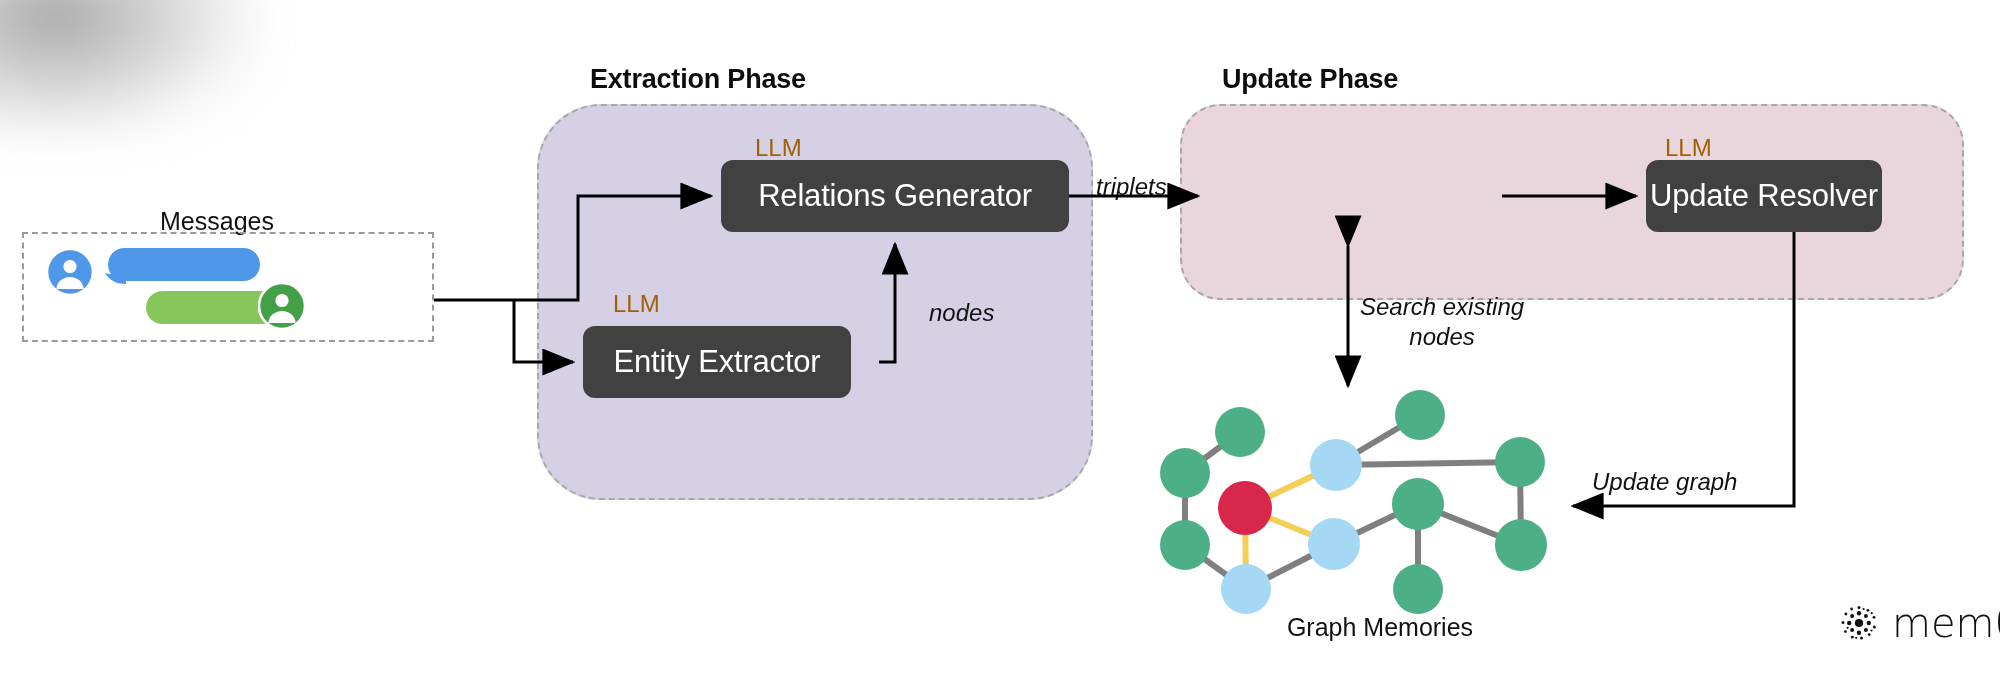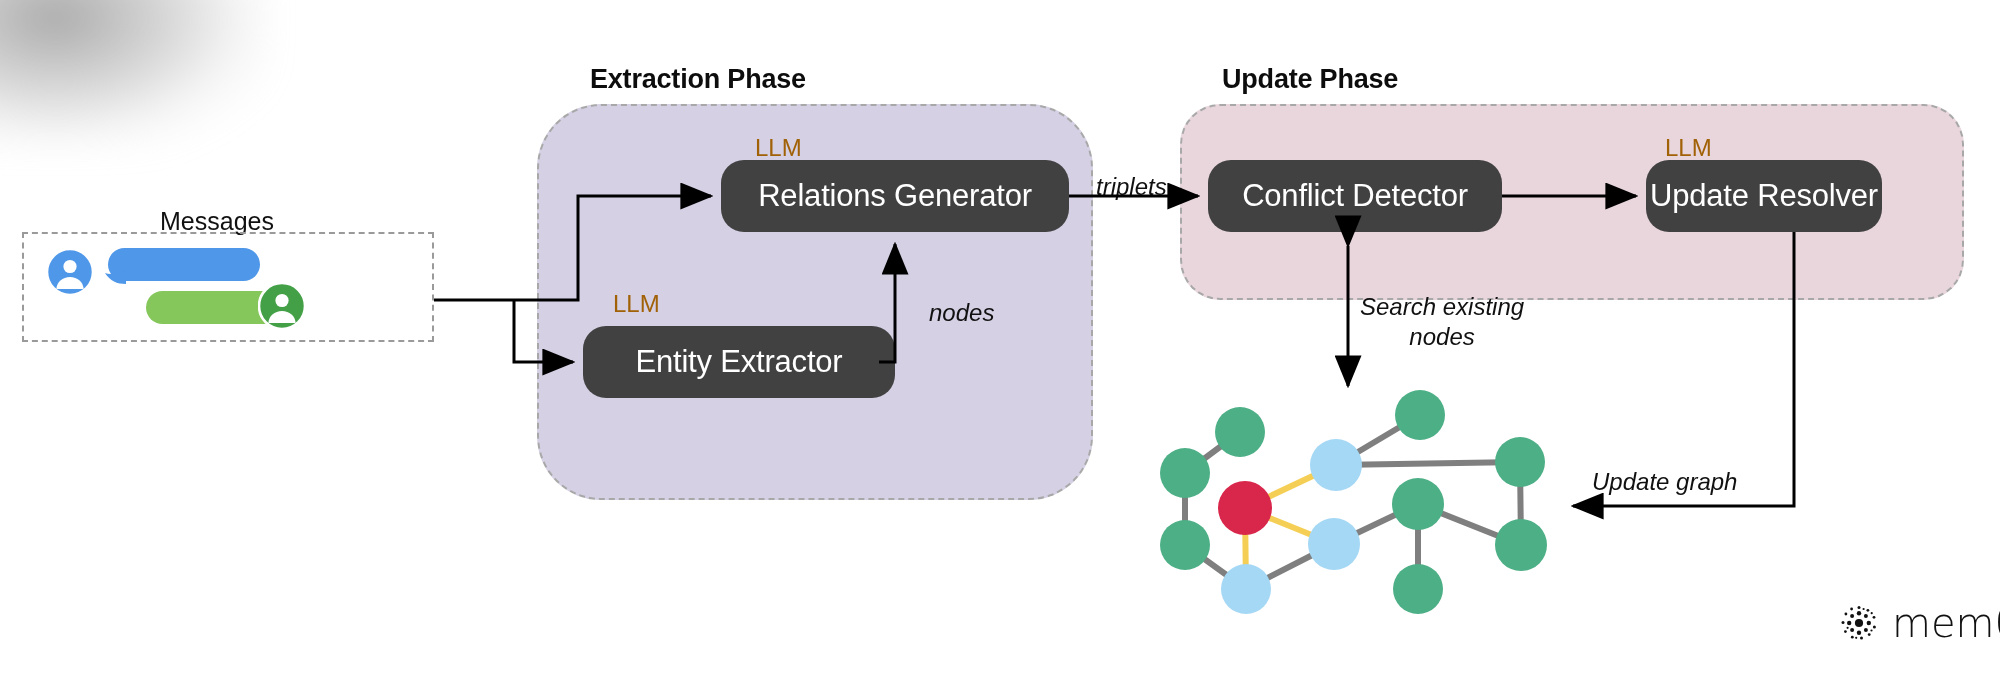--- a/index.html
+++ b/index.html
@@ -47,21 +47,21 @@
   }
   #update-box {
     left: 1180px; top: 104px;
     width: 784px; height: 196px;
     background: #e9d6dd;
     border-radius: 40px;
   }
   .node-box {
     position: absolute;
     background: #414141;
-    border-radius: 23px;
+    border-radius: 12px;
     color: #ffffff;
     display: flex;
     align-items: center;
     justify-content: center;
     font-size: 31px;
     letter-spacing: -0.2px;
     white-space: nowrap;
   }
   .llm-label {
     position: absolute;
@@ -175,23 +175,22 @@
 
   <div class="phase-title" style="left:1222px; top:56px;">Update Phase</div>
   <div class="phase-box" id="update-box"></div>
 
   <div class="llm-label" style="left:755px; top:134px;">LLM</div>
   <div class="llm-label" style="left:613px; top:290px;">LLM</div>
   <div class="llm-label" style="left:1665px; top:134px;">LLM</div>
 
   <div class="node-box" style="left:721px; top:160px; width:348px; height:72px;">Relations Generator</div>
 
-  <div class="node-box" style="left:583px; top:326px; width:312px; height:72px;">Entity Extractor</div>
-
-  <div class="node-box" style="left:1208px; top:160px; width:294px; height:72px;">Conflict Detector</div>
+  <div class="node-box" style="left:583px; top:326px; width:268px; height:72px;">Entity Extractor</div>
+
 
   <div class="node-box" style="left:1646px; top:160px; width:236px; height:72px;">Update Resolver</div>
 
   <div class="edge-label" style="left:1096px; top:172px;">triplets</div>
   <div class="edge-label" style="left:929px; top:298px;">nodes</div>
   <div class="edge-label" style="left:1360px; top:292px;">
     <span>Search existing</span><br>
     <span>nodes</span>
   </div>
   <div class="edge-label" style="left:1592px; top:467px;">Update graph</div>
@@ -241,20 +240,21 @@
       <circle cx="1245" cy="508" r="27" fill="#d9264b"></circle>
       <circle cx="1336" cy="465" r="26" fill="#a4d8f5"></circle>
       <circle cx="1334" cy="544" r="26" fill="#a4d8f5"></circle>
       <circle cx="1420" cy="415" r="25" fill="#4caf86"></circle>
       <circle cx="1520" cy="462" r="25" fill="#4caf86"></circle>
       <circle cx="1418" cy="504" r="26" fill="#4caf86"></circle>
       <circle cx="1521" cy="545" r="26" fill="#4caf86"></circle>
       <circle cx="1418" cy="589" r="25" fill="#4caf86"></circle>
     </svg>
 
+  <div id="graph-caption">Graph Memories</div>
 
   <div id="mem0-logo">
     <svg width="42" height="42" viewBox="0 0 42 42">
       <g fill="#111111">
         <circle cx="21" cy="21" r="4.1"></circle>
         <circle cx="21" cy="11.2" r="2.2"></circle>
         <circle cx="27.9" cy="14.1" r="2.0"></circle>
         <circle cx="30.8" cy="21" r="2.2"></circle>
         <circle cx="27.9" cy="27.9" r="2.0"></circle>
         <circle cx="21" cy="30.8" r="2.2"></circle>

